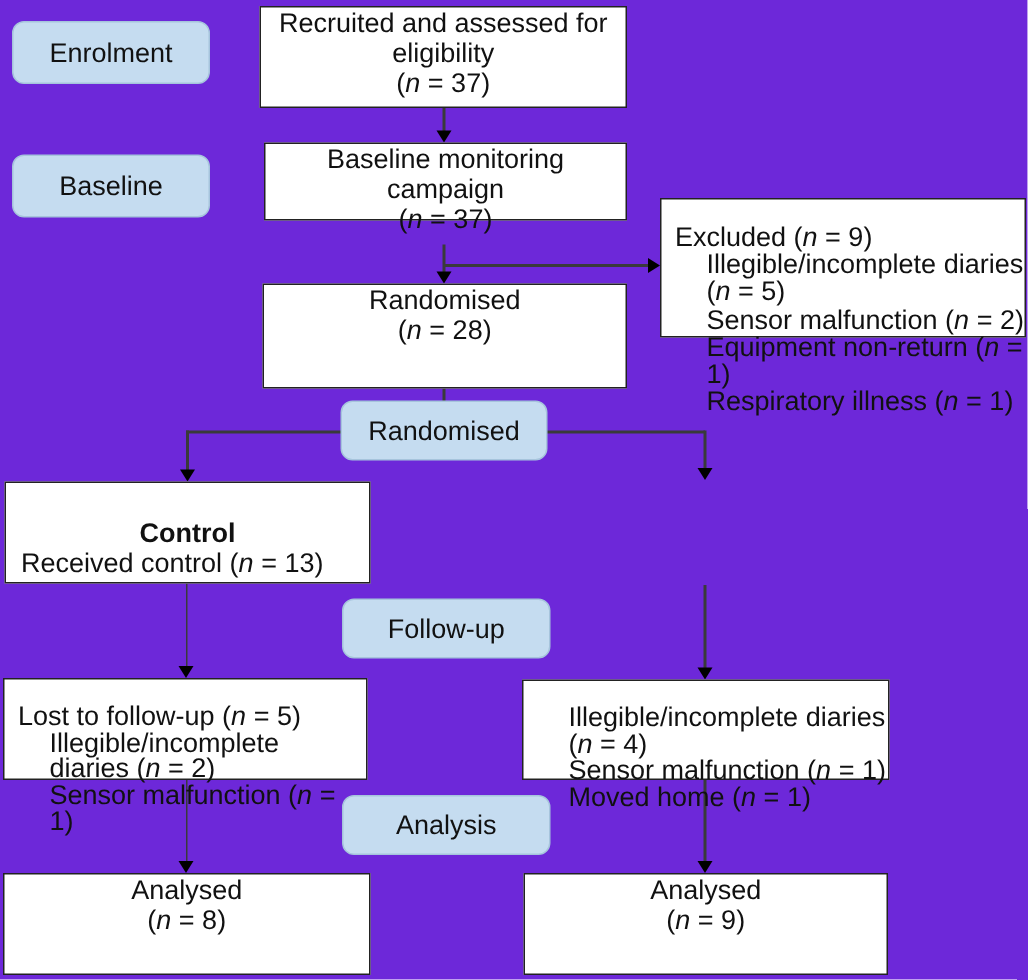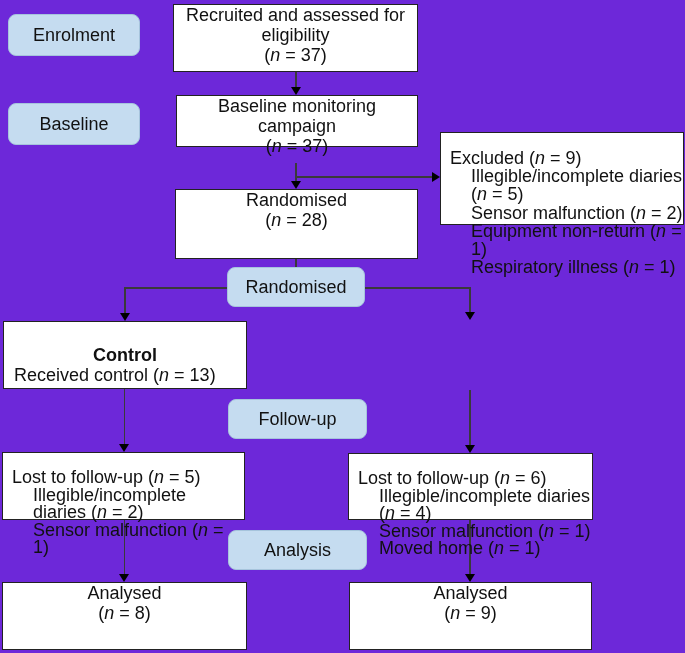--- a/index.html
+++ b/index.html
@@ -106,21 +106,20 @@
   </div>
 
 
   <div class="box list" style="left:2px;top:452px;width:243px;height:68px">
     <div class="title-line">Lost to follow-up (<i>n</i> = 5)</div>
     <div class="item-line">Illegible/incomplete diaries (<i>n</i> = 2)</div>
     <div class="item-line">Sensor malfunction (<i>n</i> = 1)</div>
   </div>
 
   <div class="box list" style="left:348px;top:453px;width:245px;height:67px">
-    <div class="title-line">Lost to follow-up (<i>n</i> = 6)</div>
     <div class="item-line">Illegible/incomplete diaries (<i>n</i> = 4)</div>
     <div class="item-line">Sensor malfunction (<i>n</i> = 1)</div>
     <div class="item-line">Moved home (<i>n</i> = 1)</div>
   </div>
 
   <div class="box center" style="left:2px;top:582px;width:245px;height:68px">
     <div>Analysed</div>
     <div>(<i>n</i> = 8)</div>
   </div>
 

